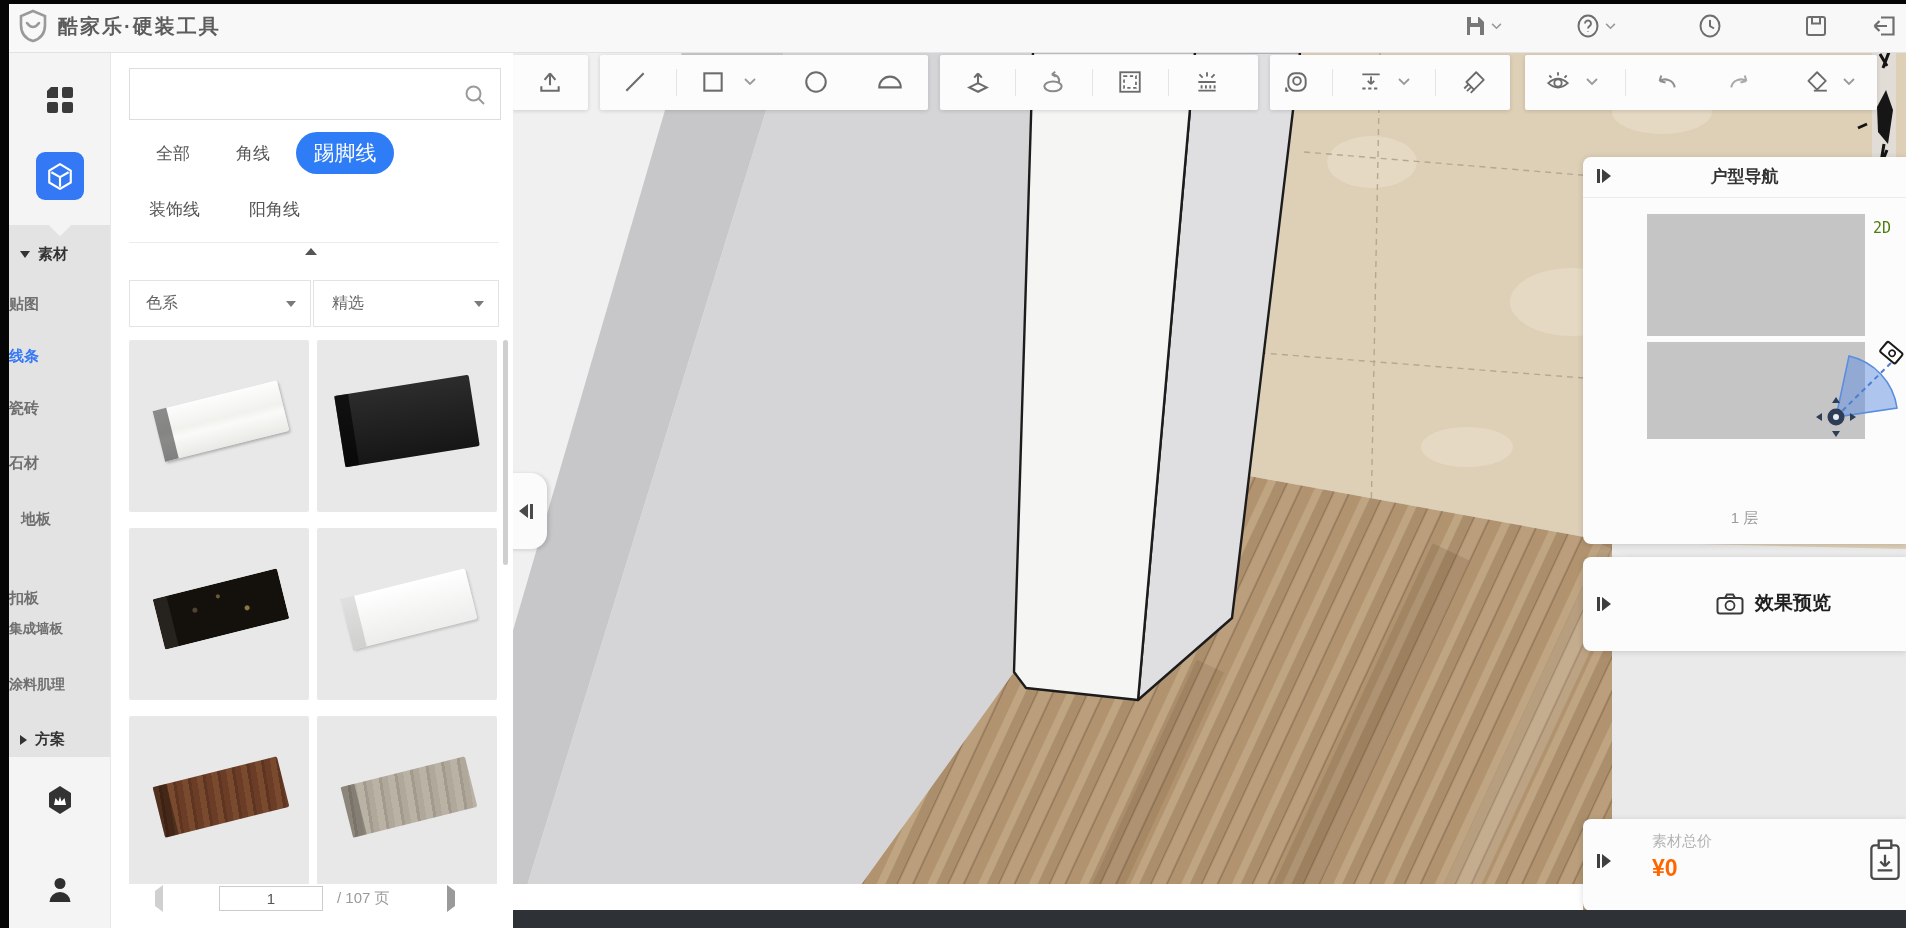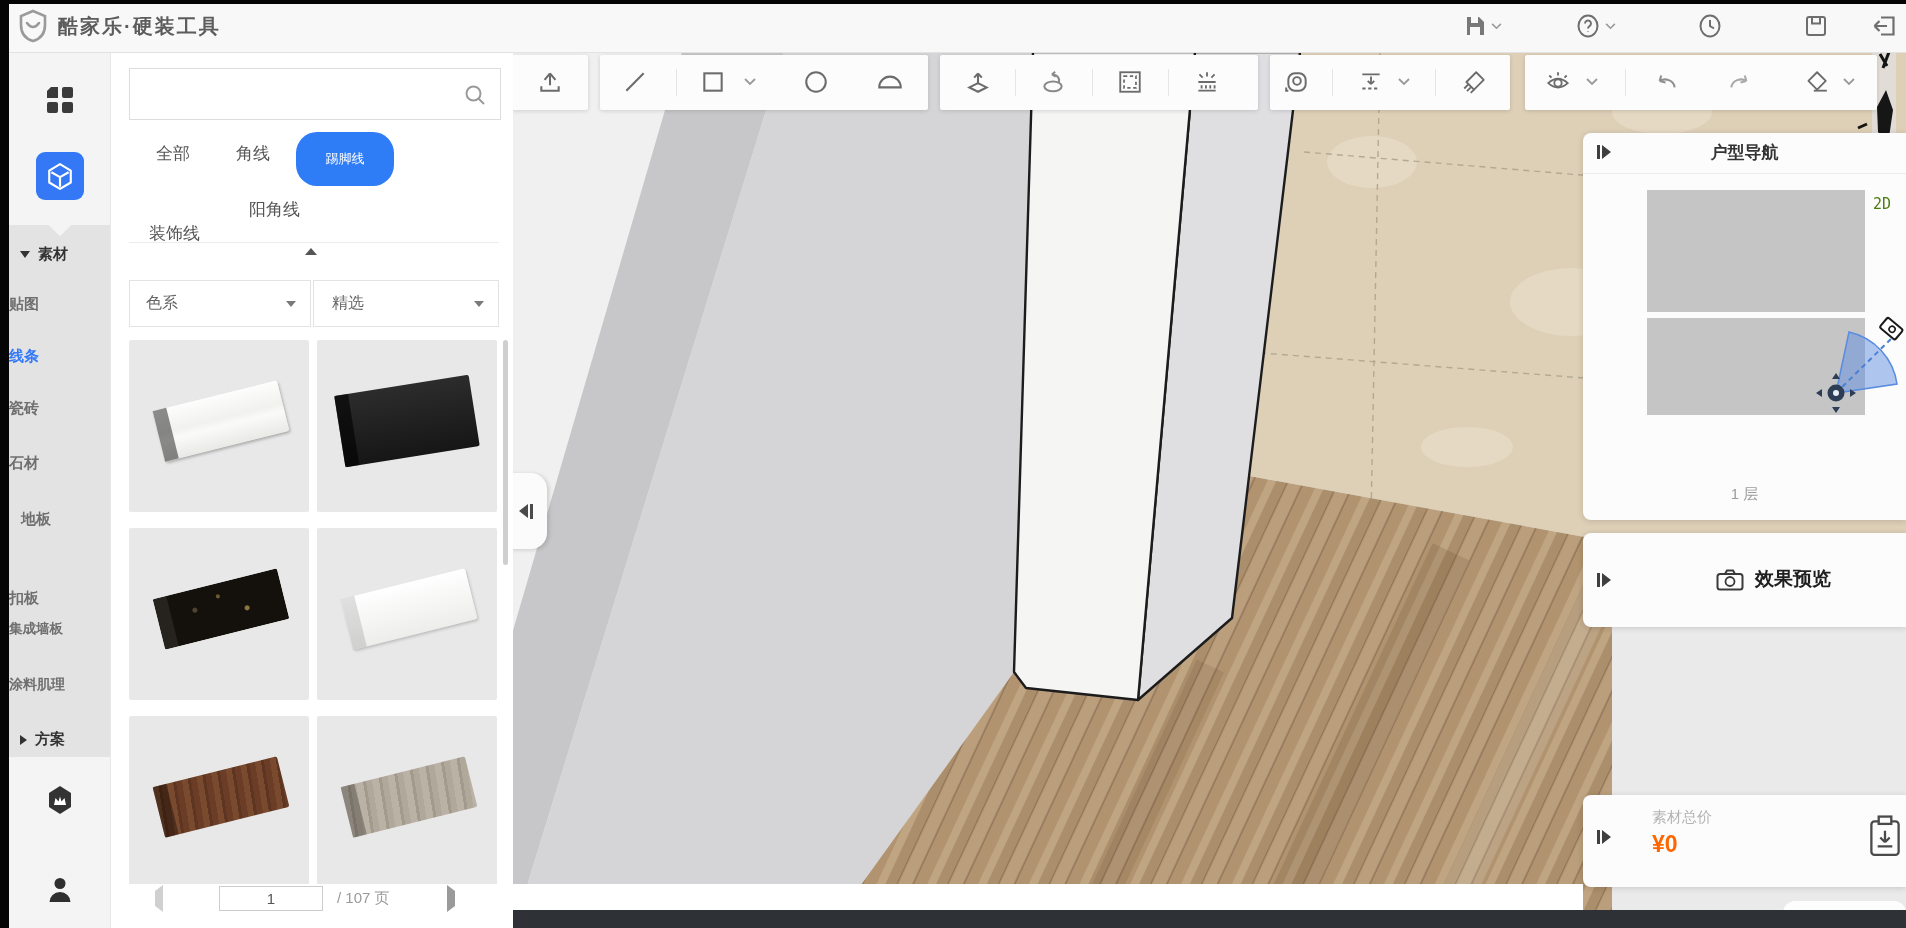--- a/index.html
+++ b/index.html
@@ -24,38 +24,38 @@
   .rail-item.active{color:#3478f6;}
   .rail-head{position:absolute;left:20px;display:flex;align-items:center;gap:8px;font-size:15px;font-weight:bold;color:#333;}
   #cube-btn{position:absolute;left:36px;top:100px;width:48px;height:48px;background:#3478f6;border-radius:9px;display:flex;align-items:center;justify-content:center;}
 
   
   #catalog{left:110px;top:52px;width:402px;height:876px;background:#fff;border-left:1px solid #e8e8e8;z-index:15;}
   #search-box{position:absolute;left:18px;top:16px;width:372px;height:52px;border:1px solid #ddd;box-sizing:border-box;background:#fff;}
   #search-box input{position:absolute;left:15px;top:0;width:300px;height:50px;border:none;font-size:18px;color:#444;font-family:inherit;}
   #search-box input::placeholder{color:#b9b9b9;}
   .cat-tab{position:absolute;font-size:17px;color:#555;}
-  #tab-active{position:absolute;left:185px;top:80px;width:98px;height:54px;border-radius:21px;background:#2e7cf6;color:#fff;font-size:13px;display:flex;align-items:center;justify-content:center;}
+  #tab-active{position:absolute;left:185px;top:80px;width:98px;height:42px;border-radius:21px;background:#2e7cf6;color:#fff;font-size:21px;display:flex;align-items:center;justify-content:center;}
   .filter-box{position:absolute;top:228px;height:47px;border:1px solid #e3e3e3;box-sizing:border-box;display:flex;align-items:center;font-size:16px;color:#666;}
   .thumb{position:absolute;width:180px;height:172px;background:#e8e8e8;border-radius:2px;overflow:hidden;}
   .board{position:absolute;left:28px;top:55px;width:128px;height:52px;transform:rotate(-14deg);border-radius:2px;}
   .board .edge{position:absolute;left:0;top:0;width:14px;height:100%;background:rgba(0,0,0,.45);}
   #pager{position:absolute;left:0;top:832px;width:402px;height:28px;background:#fff;}
   #page-input{position:absolute;left:108px;top:2px;width:104px;height:25px;border:1px solid #ccc;box-sizing:border-box;text-align:center;font-size:15px;color:#555;font-family:inherit;background:#fff;}
   #scrollbar{position:absolute;left:392px;top:288px;width:5px;height:225px;background:#cfcfcf;border-radius:3px;}
 
   
   #scene{left:512px;top:52px;z-index:0;}
   .tseg{position:absolute;top:55px;height:55px;background:#fcfcfc;border-radius:2px;box-shadow:0 1px 4px rgba(0,0,0,.14);z-index:5;}
   .tool{position:absolute;top:62px;width:40px;height:40px;display:flex;align-items:center;justify-content:center;z-index:6;}
   .tdiv{position:absolute;top:69px;width:1px;height:27px;background:#e5e5e5;z-index:6;}
   .chev{position:absolute;top:78px;z-index:6;}
 
   
-  .rpanel{position:absolute;left:1583px;width:323px;background:#fcfcfc;border-radius:8px 0 0 8px;box-shadow:0 1px 6px rgba(0,0,0,.15);z-index:6;overflow:hidden;}
+  .rpanel{position:absolute;left:1583px;width:323px;background:#fcfcfc;border-radius:8px 0 0 8px;box-shadow:0 1px 6px rgba(0,0,0,.15);z-index:6;overflow:hidden;margin-top:24px;}
   .coll{display:flex;align-items:center;gap:2px;}
   .coll .bar{width:3px;height:14px;background:#3f3f3f;}
   .coll .t{border-width:7px 0 7px 9px;border-color:transparent transparent transparent #3f3f3f;}
   #nav-title{position:absolute;left:0;top:0;width:100%;height:40px;line-height:40px;text-align:center;font-size:17px;font-weight:600;color:#333;border-bottom:1px solid #ececec;}
   .plan-rect{position:absolute;left:64px;width:218px;background:#c5c5c6;}
 
   #strip-bottom{left:512px;top:884px;width:1071px;height:26px;background:#fff;z-index:4;}
   #strip-br{left:1783px;top:901px;width:123px;height:27px;background:#fdfdfd;border-radius:12px 12px 0 0;z-index:5;}
   #taskbar{left:0;top:910px;width:1906px;height:18px;background:#2e3135;z-index:8;}
   #edge-left{left:0;top:0;width:9px;height:928px;background:#050505;z-index:25;}
@@ -362,21 +362,21 @@
 <div id="catalog" class="abs">
   <div id="search-box">
     <svg class="abs" style="right:14px;top:15px;" width="22" height="22" viewBox="0 0 22 22" fill="none" stroke="#9a9a9a" stroke-width="2">
       <circle cx="9.5" cy="9.5" r="7"></circle>
         <line x1="14.5" y1="14.5" x2="20" y2="20"></line>
     </svg>
   </div>
   <button class="cat-tab" style="left:45px;top:90px;">全部</button>
   <button class="cat-tab" style="left:125px;top:90px;">角线</button>
   <button id="tab-active">踢脚线</button>
-  <button class="cat-tab" style="left:38px;top:146px;margin-top:24px;">装饰线</button>
+  <button class="cat-tab" style="left:38px;top:146px;">装饰线</button>
   <button class="cat-tab" style="left:138px;top:146px;">阳角线</button>
 
   <div class="abs" style="left:18px;top:190px;width:370px;height:1px;background:#ececec;"></div>
   <button class="abs" style="left:180px;top:196px;width:40px;height:16px;display:flex;justify-content:center;">
     <span class="tri" style="border-width:0 6px 7px 6px;border-color:transparent transparent #555 transparent;"></span>
   </button>
 
   <button class="filter-box" style="left:202px;width:186px;">
     <span style="margin-left:18px;">精选</span>
     <span class="tri" style="margin-left:auto;margin-right:14px;border-width:6px 5px 0 5px;border-color:#7a7a7a transparent transparent transparent;"></span>

